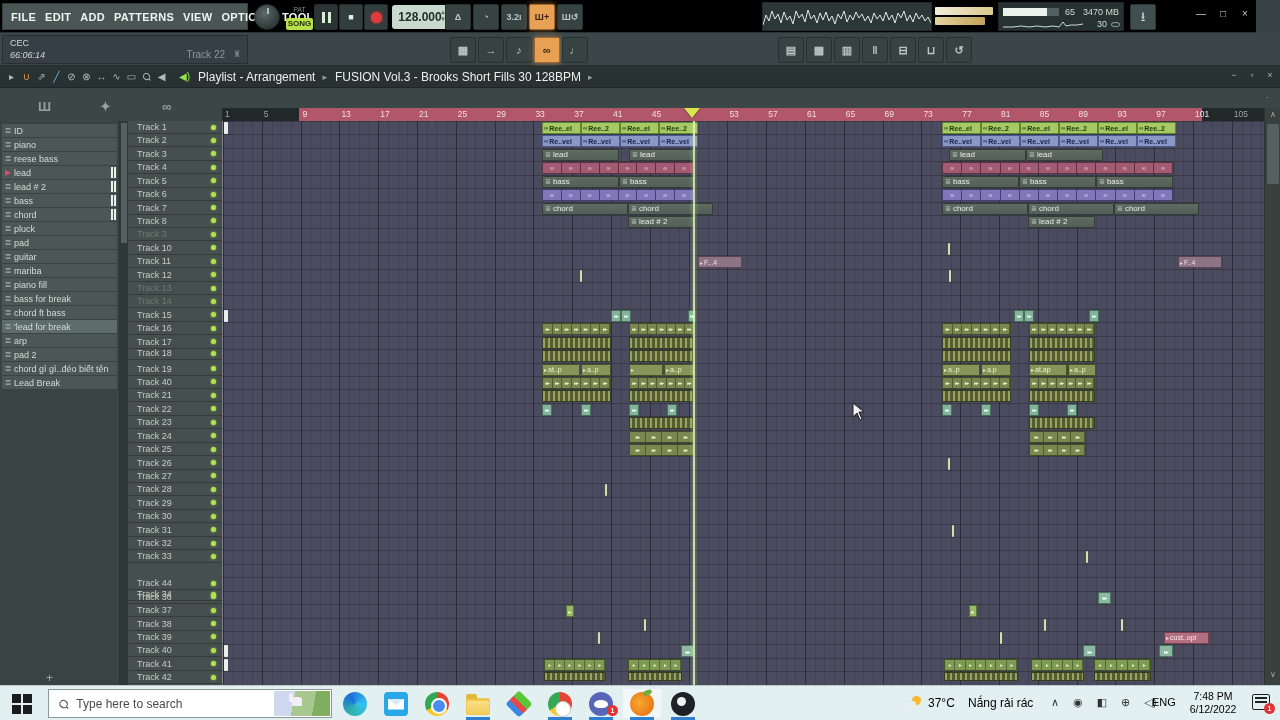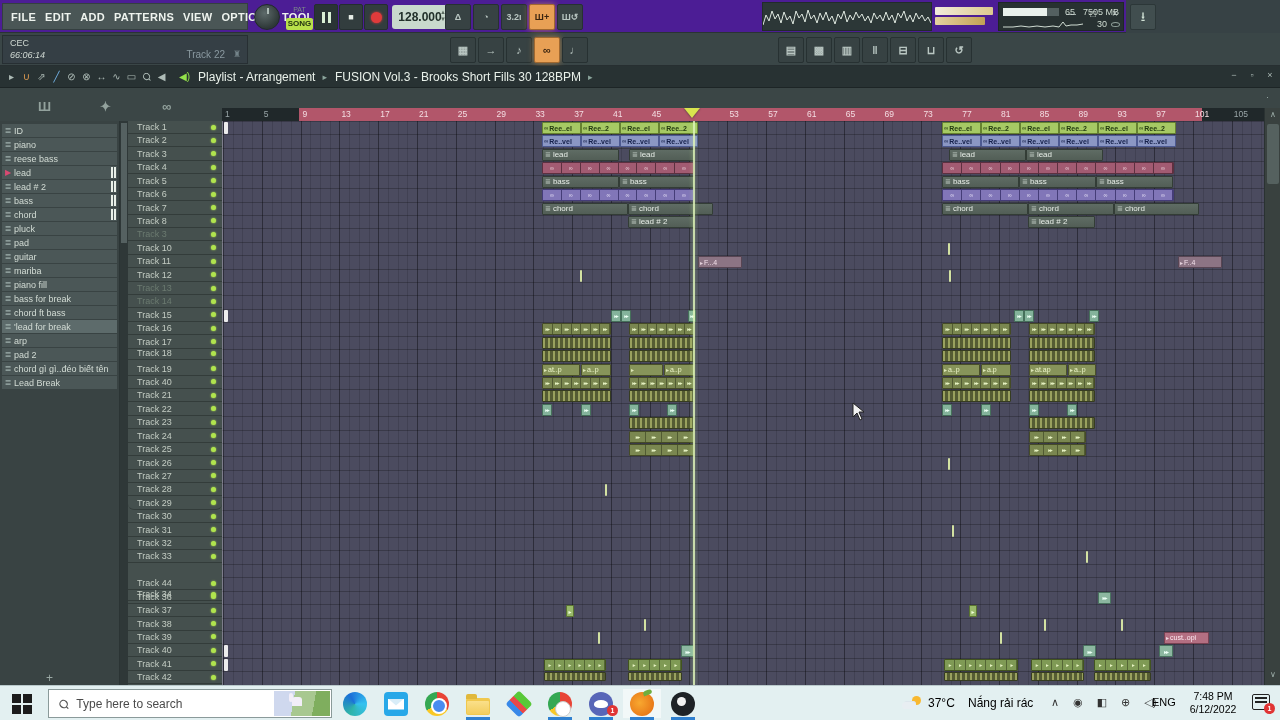--- a/index.html
+++ b/index.html
@@ -1,21 +1,21 @@
 <!DOCTYPE html>
 <html><head>
 <meta charset="utf-8">
 <style>
   * { margin:0; padding:0; box-sizing:border-box; }
   html,body { width:1280px; height:720px; overflow:hidden; background:#222;
     font-family:"Liberation Sans", sans-serif; }
   #app { position:relative; width:1280px; height:720px; background:#374245; overflow:hidden; }
 
   
-  #topbar { position:absolute; left:0; top:0; width:1126px; height:33px; background:#4c1d95; border-bottom:1px solid #2a3334; }
+  #topbar { position:absolute; left:0; top:0; width:1256px; height:33px; background:#000000; border-bottom:1px solid #2a3334; }
   .menu-panel { position:absolute; left:2px; top:3px; width:246px; height:27px; background:#4a5656; border:1px solid #343f40; display:flex; align-items:center; padding:0 8px; gap:9px; }
   .menu-item { color:#eef3ee; font-size:11px; font-weight:bold; letter-spacing:.3px; cursor:default; }
   .knob { position:absolute; width:26px; height:26px; border-radius:50%; background:radial-gradient(circle at 40% 35%, #5d6a6a, #2e3838 70%); border:1px solid #202a2a; }
   .knob:after { content:""; position:absolute; left:12px; top:3px; width:2px; height:6px; background:#aebcb8; }
   #knob1 { left:254px; top:4px; } #knob2 { left:255px; top:37px; }
   .patsong { position:absolute; left:286px; top:4px; width:27px; height:26px; display:flex; flex-direction:column; }
   .pat-lbl { flex:1; font-size:7px; color:#7d8c88; text-align:center; padding-top:2px; }
   .song-lbl { flex:1; font-size:8px; font-weight:bold; color:#223311; background:#b8e04a; border-radius:2px; text-align:center; line-height:12px; }
   .tbtn { position:absolute; top:4px; width:24px; height:26px; background:#323d3e; border:1px solid #242e2f; border-radius:2px; display:flex; align-items:center; justify-content:center; }
   #btn-pause { left:314px; background:#2a3435; }
@@ -239,21 +239,21 @@
         <path d="M0 22 L3 12 6 18 9 8 12 16 15 11 18 20 21 9 24 17 27 13 30 21 33 8 36 15 39 11 42 19 45 7 48 16 51 12 54 20 57 10 60 17 63 9 66 18 69 13 72 21 75 11 78 16 81 8 84 19 87 12 90 17 93 9 96 15 99 11 102 18 105 13 108 20 111 10 114 16 117 12 120 18 123 9 126 17 129 12 132 20 135 10 138 15 141 8 144 18 147 12 150 19 153 10 156 16 159 12 162 18 165 14 168 20" fill="none" stroke="#dfe8e0" stroke-width="1"></path>
       </svg>
     </div>
     <div class="meters">
       <div class="meter1"></div>
       <div class="meter2"></div>
     </div>
     <div class="cpu-panel">
       <div class="cpu-bar"></div>
       <span class="cpu-num">65</span>
-      <span class="mem-num">7505 MB</span>
+      <span class="mem-num">3470 MB</span>
       <svg width="80" height="10" style="position:absolute;left:4px;top:17px" viewBox="0 0 80 10">
         <path d="M0 7 L10 7 18 6 26 7 34 6 42 7 50 6 56 7 60 2 63 6 68 5 74 5 80 4" fill="none" stroke="#cfdcd2" stroke-width="1"></path>
       </svg>
       <span class="poly-num">30</span>
       <span class="poly-oval"></span>
     </div>
     <div class="dl-btn">⭳</div>
     <div class="winbtns">
       <span>—</span>
       <span>□</span>

